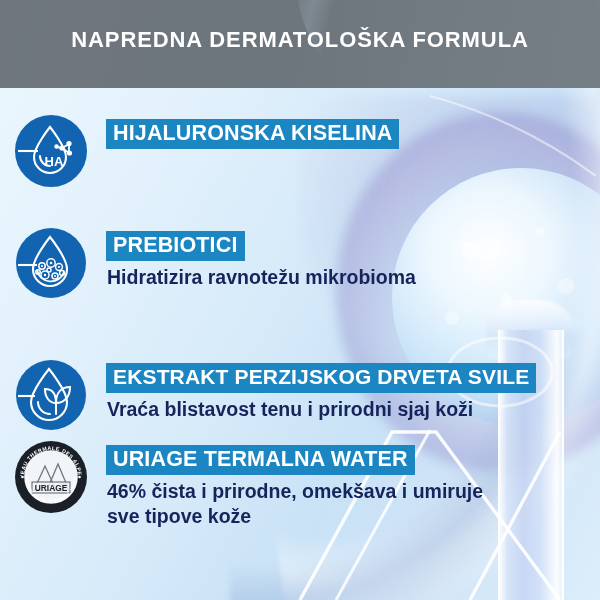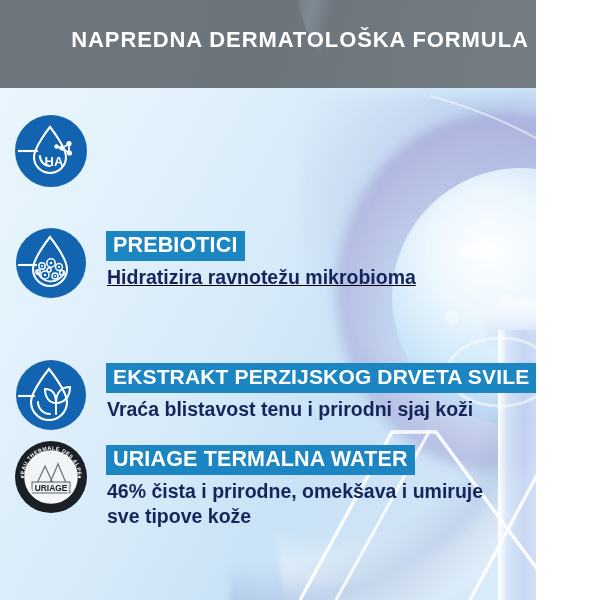--- a/index.html
+++ b/index.html
@@ -8,21 +8,21 @@
   }
   body {
     width: 600px;
     height: 600px;
     font-family: "Liberation Sans", sans-serif;
     overflow: hidden;
   }
 
   #infographic {
     position: relative;
-    width: 536px;
+    width: 600px;
     height: 600px;
     overflow: hidden;
     background: #e5e5e5;
   }
 
   
   .bg-layer {
     position: absolute;
     inset: 0;
     overflow: hidden;
@@ -218,21 +218,21 @@
     color: #16245c;
     font-size: 19.5px;
     font-weight: bold;
     line-height: 1.26;
     margin-top: 4px;
     padding-left: 1px;
     max-width: 420px;
     font-family: "Liberation Sans", sans-serif;
   }
   .row-0 { top: 26px; }
-  .row-1 { top: 138px; text-decoration: underline; }
+  .row-1 { top: 138px; }
   .row-2 { top: 244px; margin-top: 26px; }
   .row-3 { top: 352px; }
 
   .row-2 .feature-title { font-size: 21px; }
   .row-3 .feature-desc { max-width: 400px; }
 </style>
 </head>
 <body>
 
 <div id="infographic">
@@ -290,20 +290,21 @@
           <line x1="48" y1="34" x2="43" y2="33"></line>
           <line x1="55" y1="30" x2="55" y2="39"></line>
         </g>
         <circle cx="48" cy="34" r="2.6" fill="#ffffff"></circle>
         <circle cx="55" cy="29.5" r="2.6" fill="#ffffff"></circle>
         <circle cx="55.5" cy="39" r="2.6" fill="#ffffff"></circle>
         <circle cx="42.5" cy="32.5" r="2.2" fill="#ffffff"></circle>
         <text x="40" y="52" font-family="Liberation Sans, sans-serif" font-size="13" font-weight="bold" fill="#ffffff" text-anchor="middle">HA</text>
       </svg>
       <div class="feature-text">
+        <div class="feature-title">HIJALURONSKA KISELINA</div>
       </div>
     </div>
 
     <div class="feature-row row-1">
       <svg class="feature-icon" viewBox="0 0 74 74">
         <circle cx="37" cy="37" r="35" fill="#1264b0"></circle>
         <path d="M36 11 C36 11 19 32 19 43 a17 17 0 0 0 34 0 C53 32 36 11 36 11 Z" fill="none" stroke="#ffffff" stroke-width="2.1"></path>
         <line x1="4" y1="39" x2="23" y2="39" stroke="#ffffff" stroke-width="2.1"></line>
         <g fill="none" stroke="#ffffff" stroke-width="1.5">
           <circle cx="28" cy="40" r="3.2"></circle>

